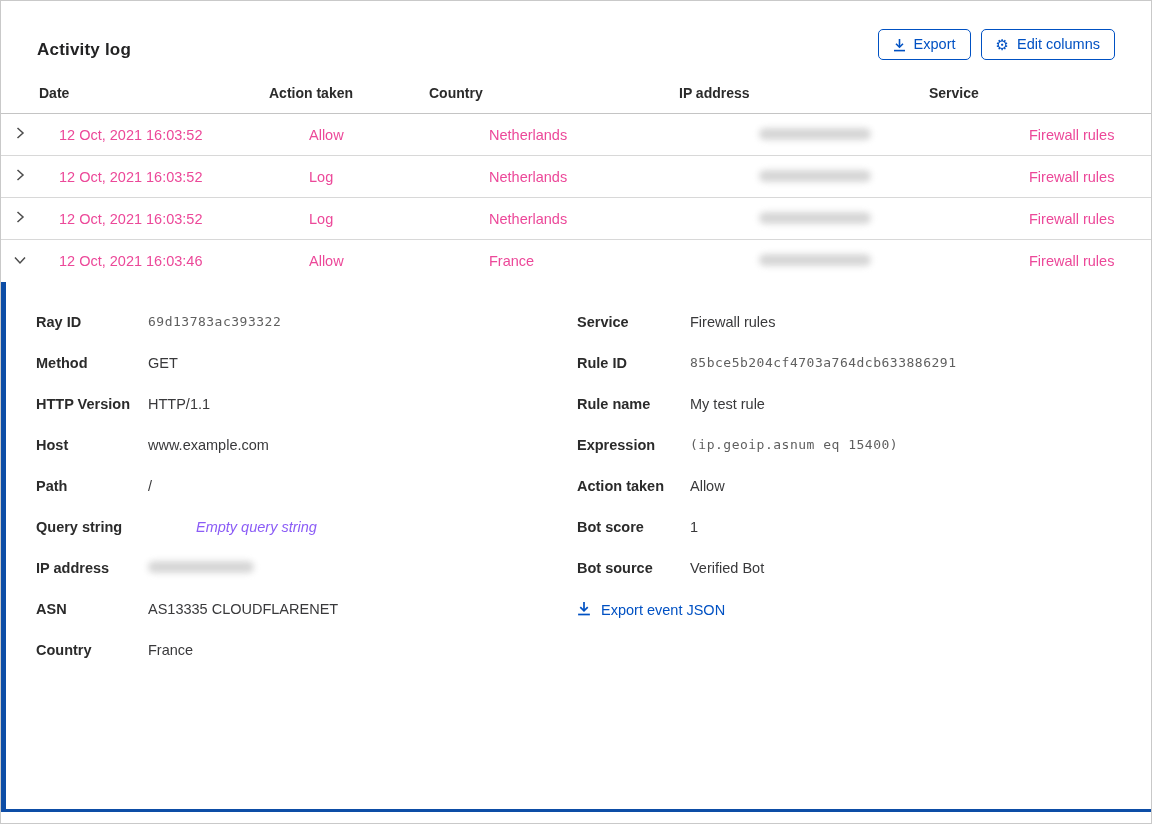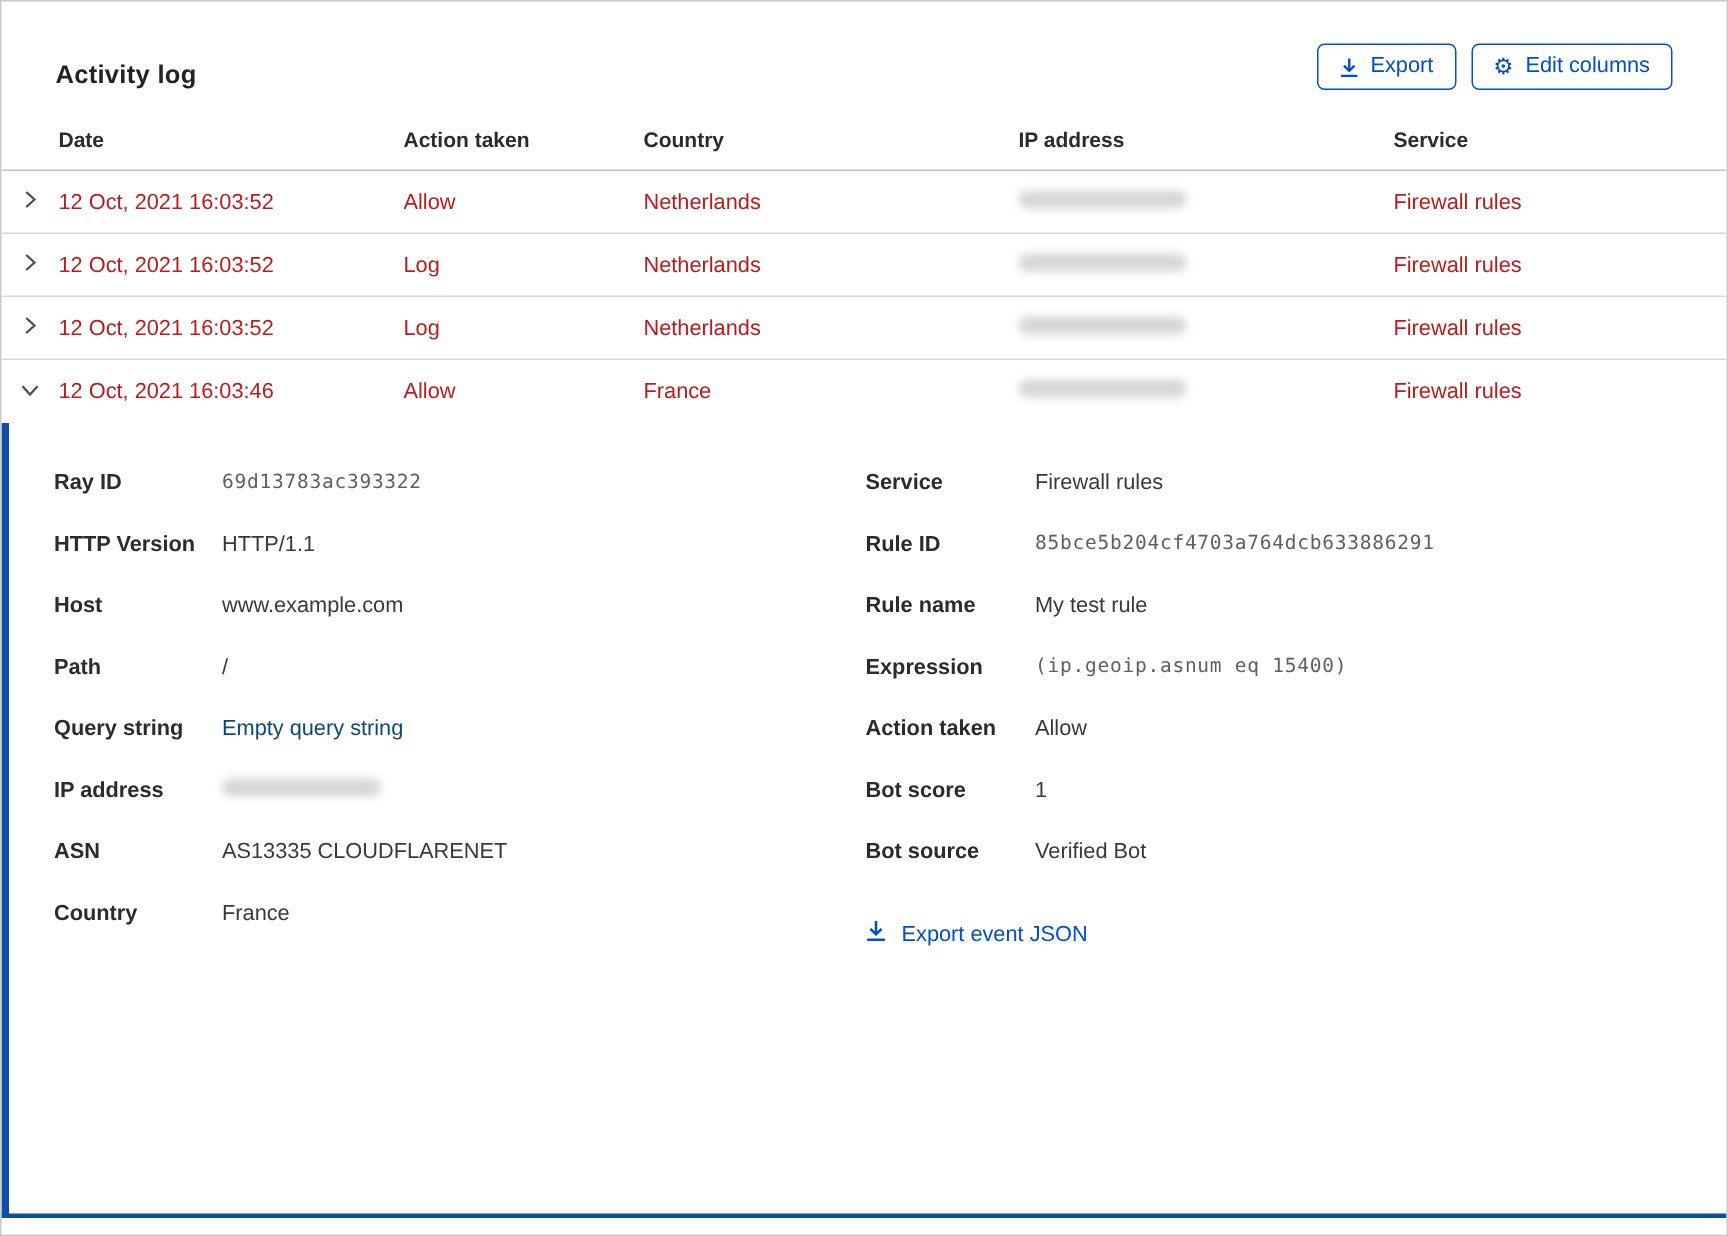--- a/index.html
+++ b/index.html
@@ -25,21 +25,21 @@
   .gear { font-size:15px; line-height:1; }
 
   
   .grid-row {
     display:grid;
     grid-template-columns:38px 230px 160px 250px 250px 1fr;
     align-items:center; min-height:42px;
   }
   .thead { min-height:32px; border-bottom:1px solid #c4c4c4; }
   .thead .cell { font-weight:bold; font-size:14px; color:#2b2b2b; padding-bottom:9px; }
-  .t-row { border-bottom:1px solid #d8d8d8; font-size:14.5px; color:#b91c1c; cursor:pointer; }
+  .t-row { border-bottom:1px solid #d8d8d8; font-size:14.5px; color:#ec4899; cursor:pointer;gap:20px; }
   .t-row:last-of-type { border-bottom:none; }
   .cell { padding-right:10px; }
   .chev-cell { display:flex; justify-content:center; align-items:center; }
   .chev-btn { background:none; border:none; padding:4px; cursor:pointer; display:flex; }
 
   .redact {
     display:inline-block; height:12px; border-radius:6px;
     background:#b5b5b5; opacity:.55; filter:blur(3px);
   }
   .ip-blur { width:112px; }
@@ -56,29 +56,29 @@
   .panel-col-left  { width:541px; flex:none; }
   .panel-col-right { flex:1; }
   .d-row { display:flex; align-items:flex-start; margin-bottom:21px; line-height:20px; }
   .d-label { flex:none; font-weight:bold; font-size:14.5px; color:#2b2b2b; }
   .panel-col-left  .d-label { width:112px; }
   .panel-col-right .d-label { width:113px; }
   .d-value { font-size:14.5px; color:#39393b; }
   .mono { font-family:"DejaVu Sans Mono","Liberation Mono",monospace; font-size:13px;
           color:#5f5f5f; letter-spacing:.5px; }
   .wrapid { max-width:300px; word-break:break-all; }
-  .italic { color:#0c4a6e; }
+  .italic { font-style:italic; color:#8b5cf6;margin-left:48px; }
   .ua-lines { display:flex; flex-direction:column; gap:9px; padding-top:2px; }
   .ua-1 { width:242px; } .ua-2 { width:284px; } .ua-3 { width:166px; } .ua-4 { width:134px; }
   .detail-ip { width:106px; margin-top:2px; }
 
   .export-link {
     display:inline-flex; align-items:center; gap:10px;
     color:#0051c3; font-size:14.5px; text-decoration:none; cursor:pointer;
-    margin-top:14px;
+    margin-top:2px;
   }
 </style>
 </head>
 <body>
 
 <div class="screen">
 
   <div class="topbar">
     <div class="page-title">Activity log</div>
     <div class="btn-group">
@@ -177,20 +177,24 @@
   </div>
 
   <div class="panel">
 
     <div class="panel-col-left">
       <div class="d-row">
         <div class="d-label">Ray ID</div>
         <div class="d-value mono">69d13783ac393322</div>
       </div>
       <div class="d-row">
+        <div class="d-label">Method</div>
+        <div class="d-value">GET</div>
+      </div>
+      <div class="d-row">
         <div class="d-label">HTTP Version</div>
         <div class="d-value">HTTP/1.1</div>
       </div>
       <div class="d-row">
         <div class="d-label">Host</div>
         <div class="d-value">www.example.com</div>
       </div>
       <div class="d-row">
         <div class="d-label">Path</div>
         <div class="d-value">/</div>

